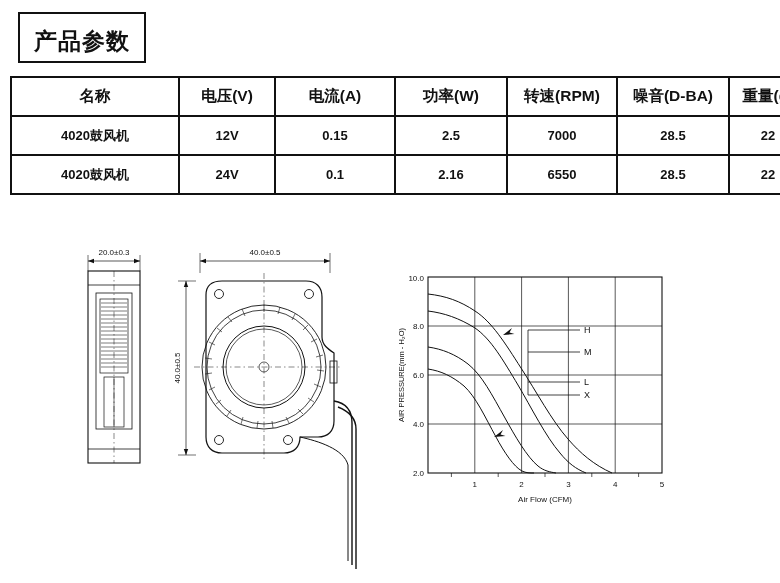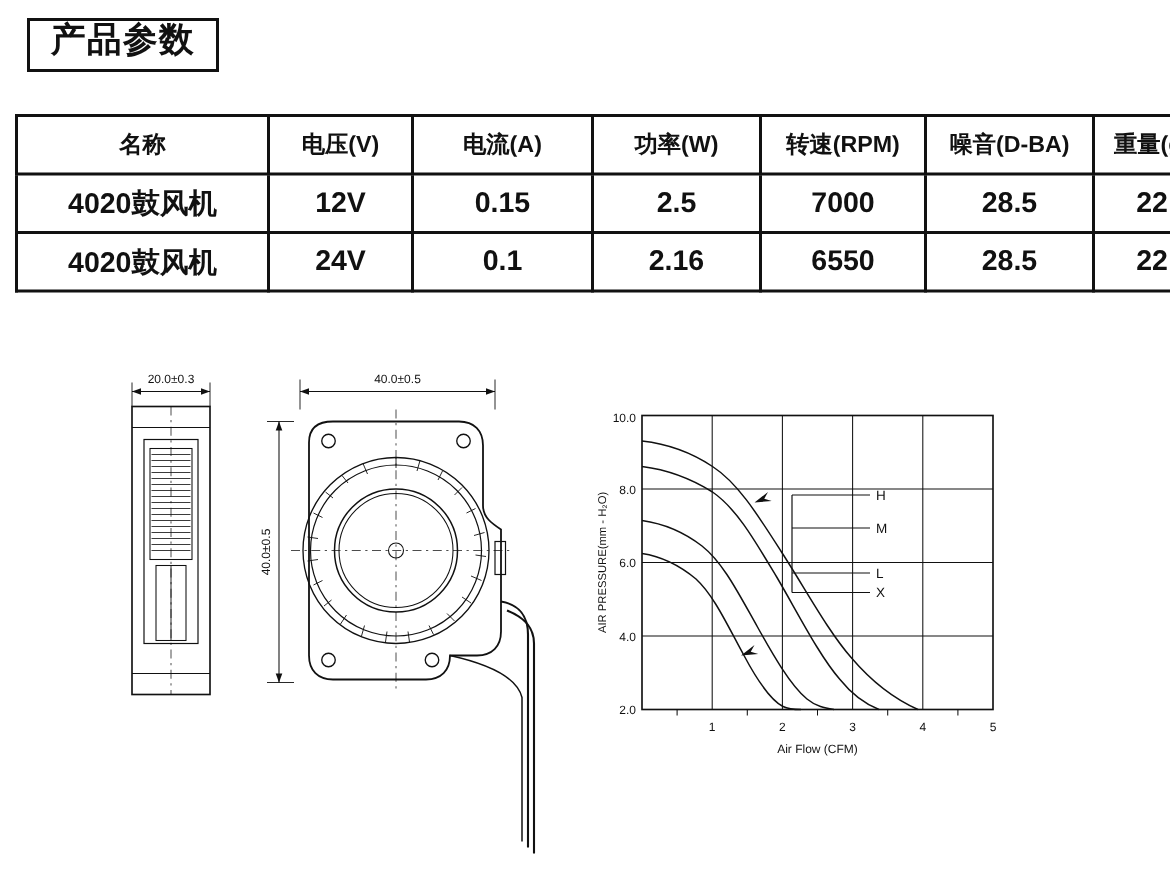--- a/index.html
+++ b/index.html
@@ -15,21 +15,21 @@
   }
 
   
   .title-wrap {
     position: absolute;
     left: 18px;
     top: 12px;
   }
   .title-badge {
     border: 2px solid #111;
-    padding: 0 14px 7px 14px;
+    padding: 15px 14px 7px 14px;
     display: inline-block;
     font-size: 23px;
     font-weight: bold;
     letter-spacing: 1px;
     line-height: 1.1;
   }
 
   
   .spec-table {
     position: absolute;
@@ -37,21 +37,21 @@
     top: 76px;
     width: 760px;
     border-collapse: collapse;
     table-layout: fixed;
   }
   .spec-table th, .spec-table td {
     border: 2px solid #111;
     height: 39px;
     text-align: center;
     vertical-align: middle;
-    font-size: 19px;
+    font-size: 13px;
     font-weight: bold;
     padding: 0 2px;
   }
   .spec-table th { font-size: 15.5px; }
   .col-name  { width: 168px; }
   .col-v     { width: 96px; }
   .col-a     { width: 120px; }
   .col-w     { width: 112px; }
   .col-rpm   { width: 110px; }
   .col-noise { width: 112px; margin-left: 28px; }

